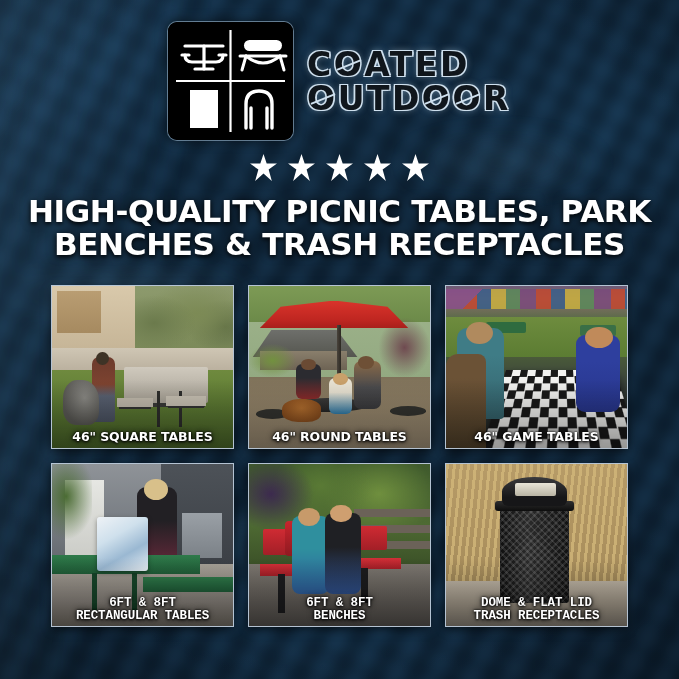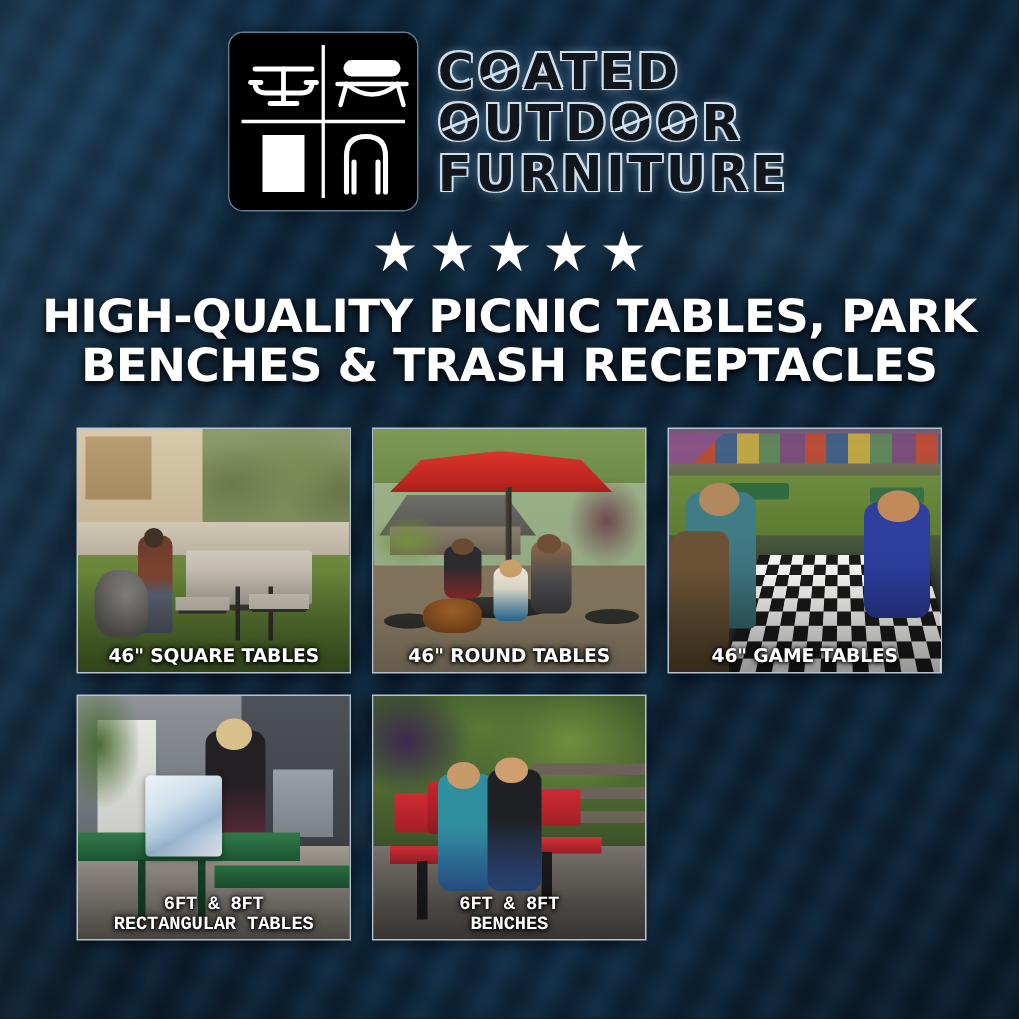--- a/index.html
+++ b/index.html
@@ -357,21 +357,20 @@
         <g fill="none" stroke="#ffffff" stroke-width="3.4" stroke-linecap="round">
           <path d="M78 106 L78 82 Q78 69 91 69 Q104 69 104 82 L104 106"></path>
           <line x1="83" y1="106" x2="83" y2="86"></line>
           <line x1="99" y1="106" x2="99" y2="86"></line>
         </g>
       </svg>
 
       <div class="brand">
         <div class="brand-line"><span>C</span><span class="slashed">O</span><span>A</span><span>T</span><span>E</span><span>D</span></div>
         <div class="brand-line"><span class="slashed">O</span><span>U</span><span>T</span><span>D</span><span class="slashed">O</span><span class="slashed">O</span><span>R</span></div>
-        <div class="brand-line"><span>F</span><span>U</span><span>R</span><span>N</span><span>I</span><span>T</span><span>U</span><span>R</span><span>E</span></div>
       </div>
 
     </div>
 
     <div class="stars">
       <div class="star"></div>
       <div class="star"></div>
       <div class="star"></div>
       <div class="star"></div>
       <div class="star"></div>
@@ -486,16 +485,30 @@
         <div class="s5-boy1"></div>
           <div class="s5-boy1h"></div>
         <div class="s5-boy2"></div>
           <div class="s5-boy2h"></div>
         <div class="photo-dim"></div>
       </div>
       <div class="tile-caption two-line">6FT &amp; 8FT
 BENCHES</div>
     </div>
 
+    <div class="tile">
+      <div class="photo">
+        <div class="s6-sky"></div>
+          <div class="s6-grass"></div>
+          <div class="s6-path"></div>
+        <div class="s6-body"></div>
+          <div class="s6-rim"></div>
+        <div class="s6-dome"></div>
+          <div class="s6-slot"></div>
+        <div class="photo-dim"></div>
+      </div>
+      <div class="tile-caption two-line">DOME &amp; FLAT LID
+TRASH RECEPTACLES</div>
+    </div>
 
   </div>
 
 </div>
 
 </body></html>

